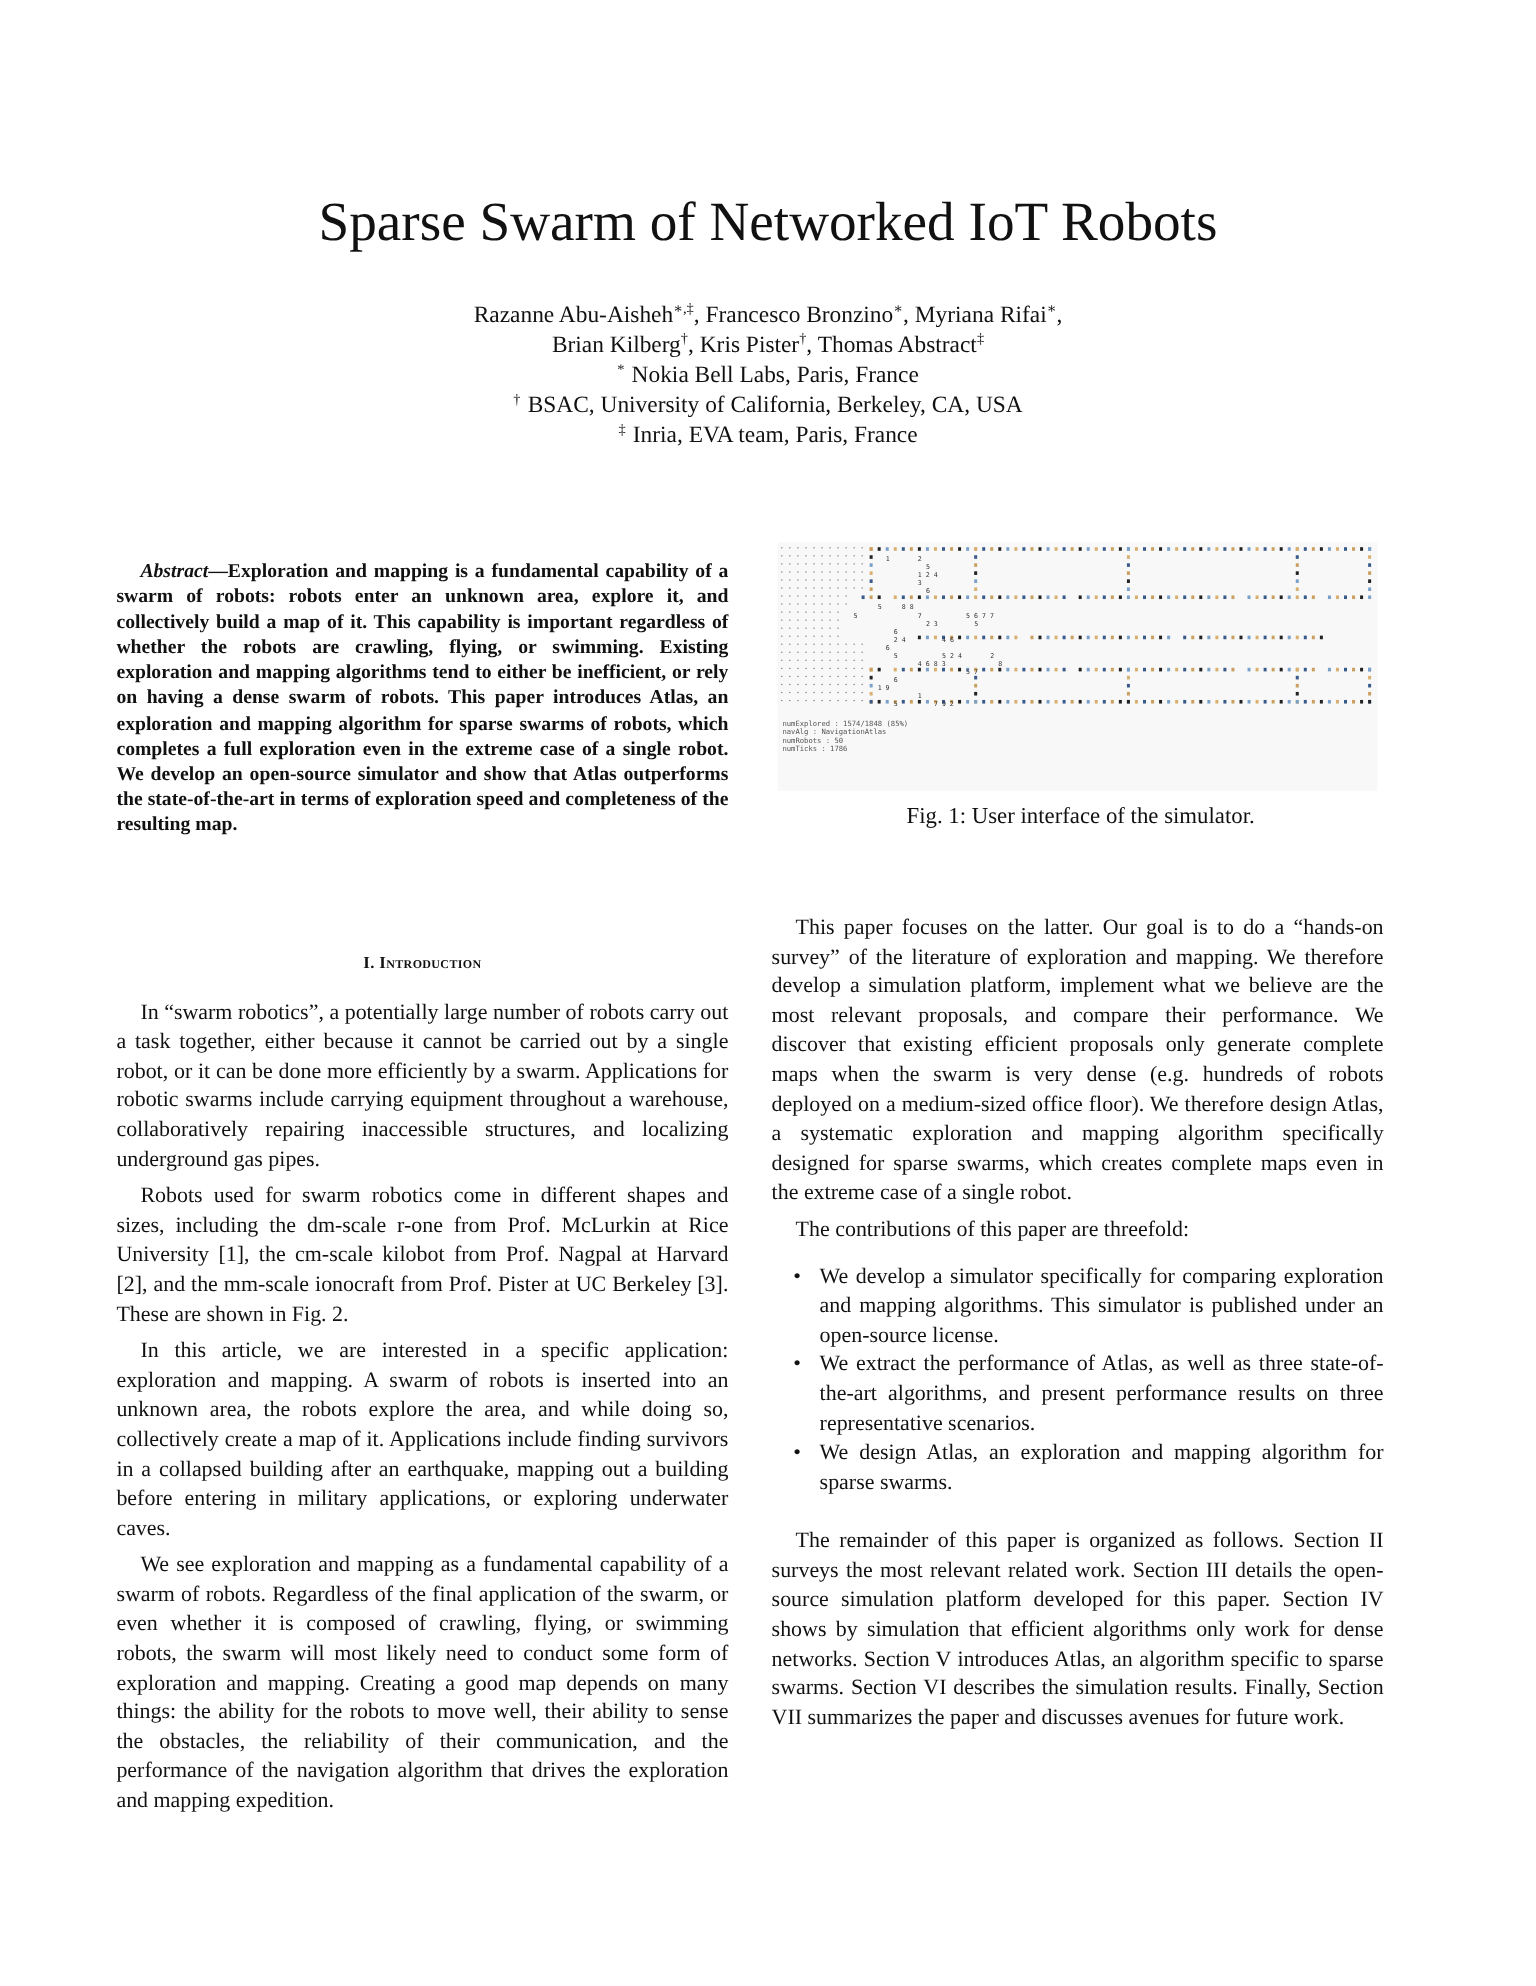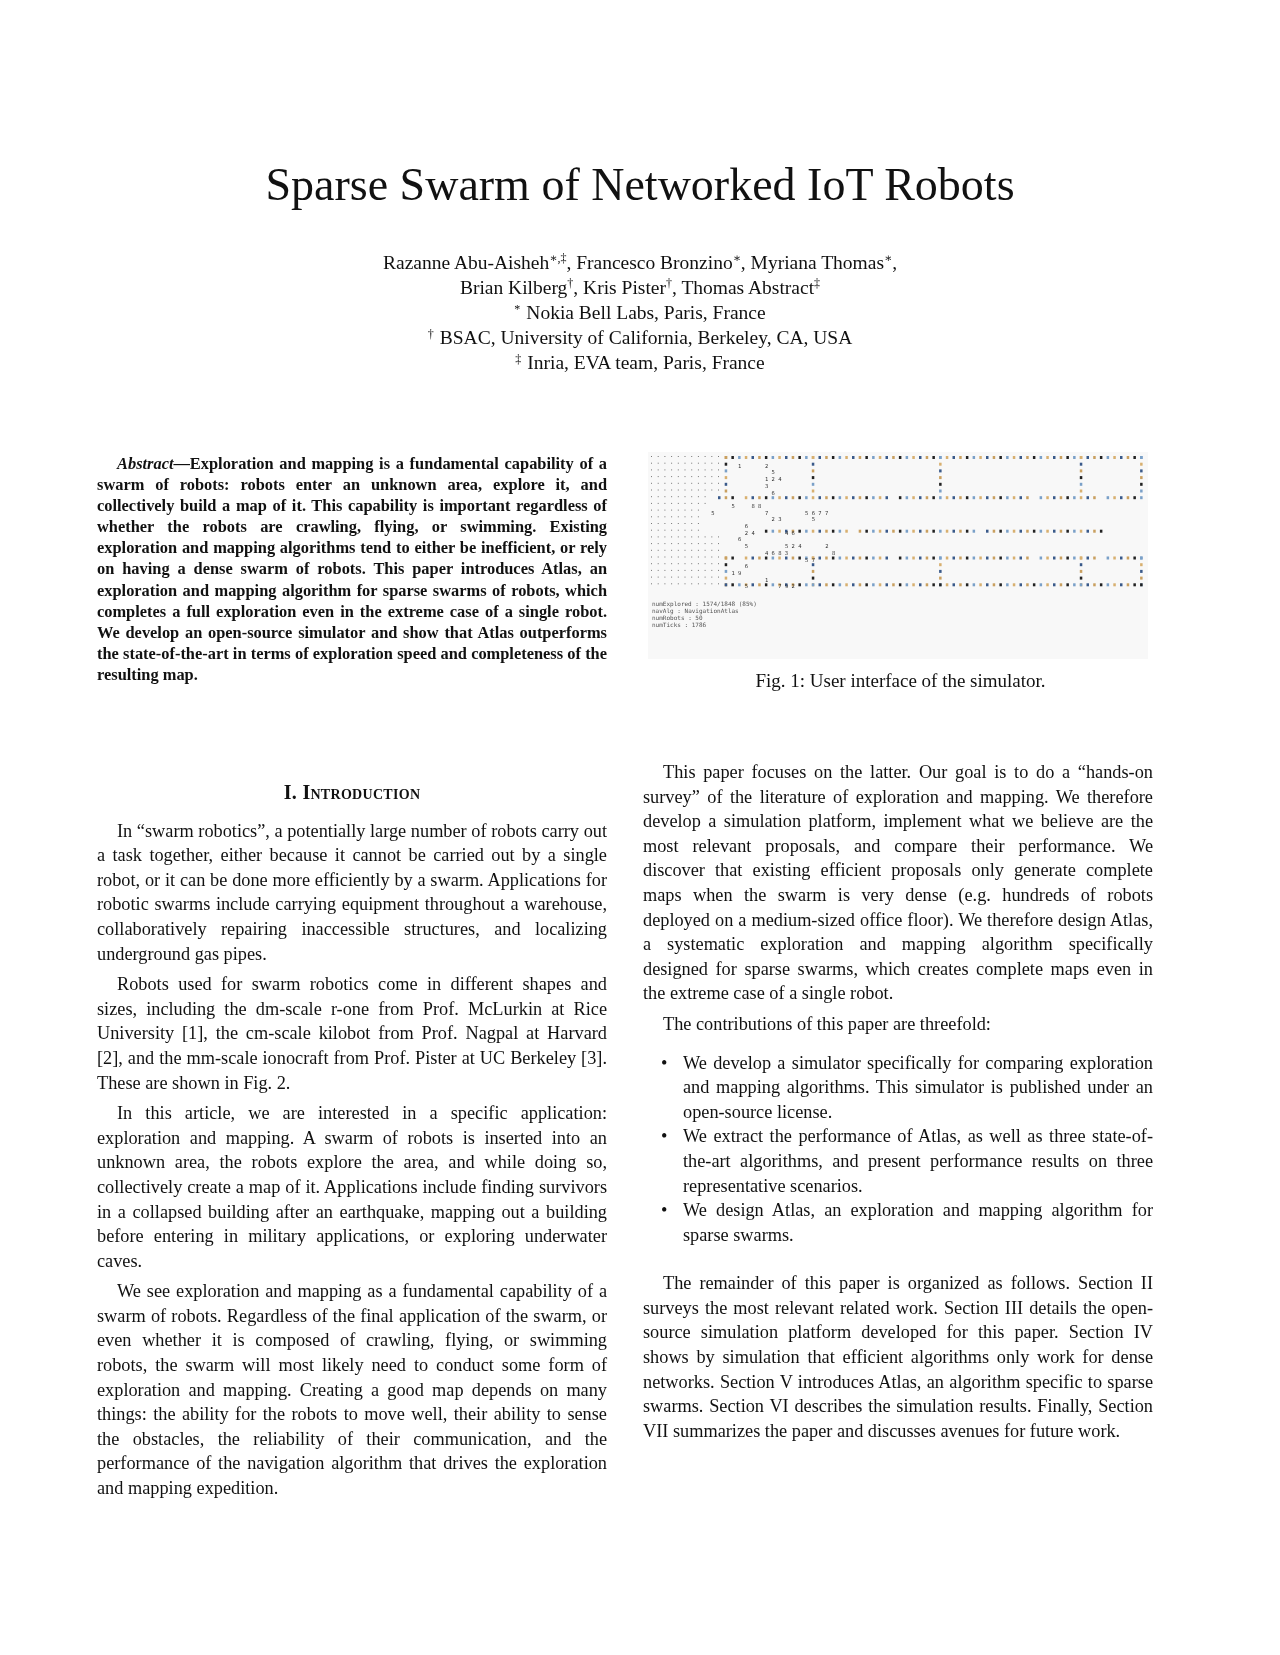--- a/index.html
+++ b/index.html
@@ -6,26 +6,26 @@
   body { width: 1280px; height: 1655px; position: relative; overflow: hidden;
          font-family: "Liberation Serif", "DejaVu Serif", serif; color: #111; }
   .title { position: absolute; left: 0; width: 1280px; top: 98px; text-align: center;
            font-size: 46px; line-height: 58px; font-weight: normal; margin: 0; }
   .authors { position: absolute; left: 0; width: 1280px; top: 250px; text-align: center;
              font-size: 19.5px; line-height: 25px; }
   .authors sup { font-size: 12px; vertical-align: 7px; line-height: 0; }
   .aff sup { font-size: 12px; vertical-align: 6px; line-height: 0; margin-right: 6px; }
   .col { position: absolute; width: 510px; font-size: 18.3px; line-height: 24.6px;
          text-align: justify; }
-  .col-left { left: 97px; }
+  .col-left { left: 97px; margin-top: 12px; }
   .col-right { left: 643px; }
   .abstract { top: 453px; font-weight: bold; font-size: 16.4px; line-height: 21.1px; }
   .abstract p { margin: 0; text-indent: 20px; }
   .abstract i { font-style: italic; }
-  .section-heading { text-align: center; font-size: 20px; margin: 0; letter-spacing: 0.3px; }
+  .section-heading { text-align: center; font-size: 14px; margin: 0; letter-spacing: 0.3px; }
   .sc { font-variant: small-caps; }
   .intro { top: 780px; }
   .col p { margin: 0 0 6px 0; text-indent: 20px; }
   .figure { position: absolute; left: 648px; top: 452px; width: 500px; height: 207px;
             background: #f8f8f8; }
   .fig-caption { position: absolute; left: 643px; width: 515px; top: 670px; text-align: center;
                  font-size: 19px; }
   .right-text { top: 760px; }
   ul.contrib { margin: 14px 0 14px 0; padding-left: 40px; list-style: none; font-family: Liberation Serif, serif; }
   ul.contrib li { position: relative; margin-bottom: 0; }
@@ -39,21 +39,21 @@
 
 <h1 class="title">
   <br>
   <span>Sparse Swarm of Networked IoT Robots</span>
 </h1>
 
 <div class="authors">
   <div>
     <span>Razanne Abu-Aisheh</span><sup>∗,‡</sup>,
     <span>Francesco Bronzino</span><sup>∗</sup>,
-    <span>Myriana Thomas</span><sup>∗</sup>,
+    <span>Myriana Rifai</span><sup>∗</sup>,
   </div>
   <div>
     <span>Brian Kilberg</span><sup>†</sup>,
     <span>Kris Pister</span><sup>†</sup>,
     <span>Thomas Abstract</span><sup>‡</sup>
   </div>
   <div class="aff"><sup>*</sup><span>Nokia Bell Labs, Paris, France</span></div>
   <div class="aff"><sup>†</sup><span>BSAC, University of California, Berkeley, CA, USA</span></div>
   <div class="aff"><sup>‡</sup><span>Inria, EVA team, Paris, France</span></div>
 </div>

